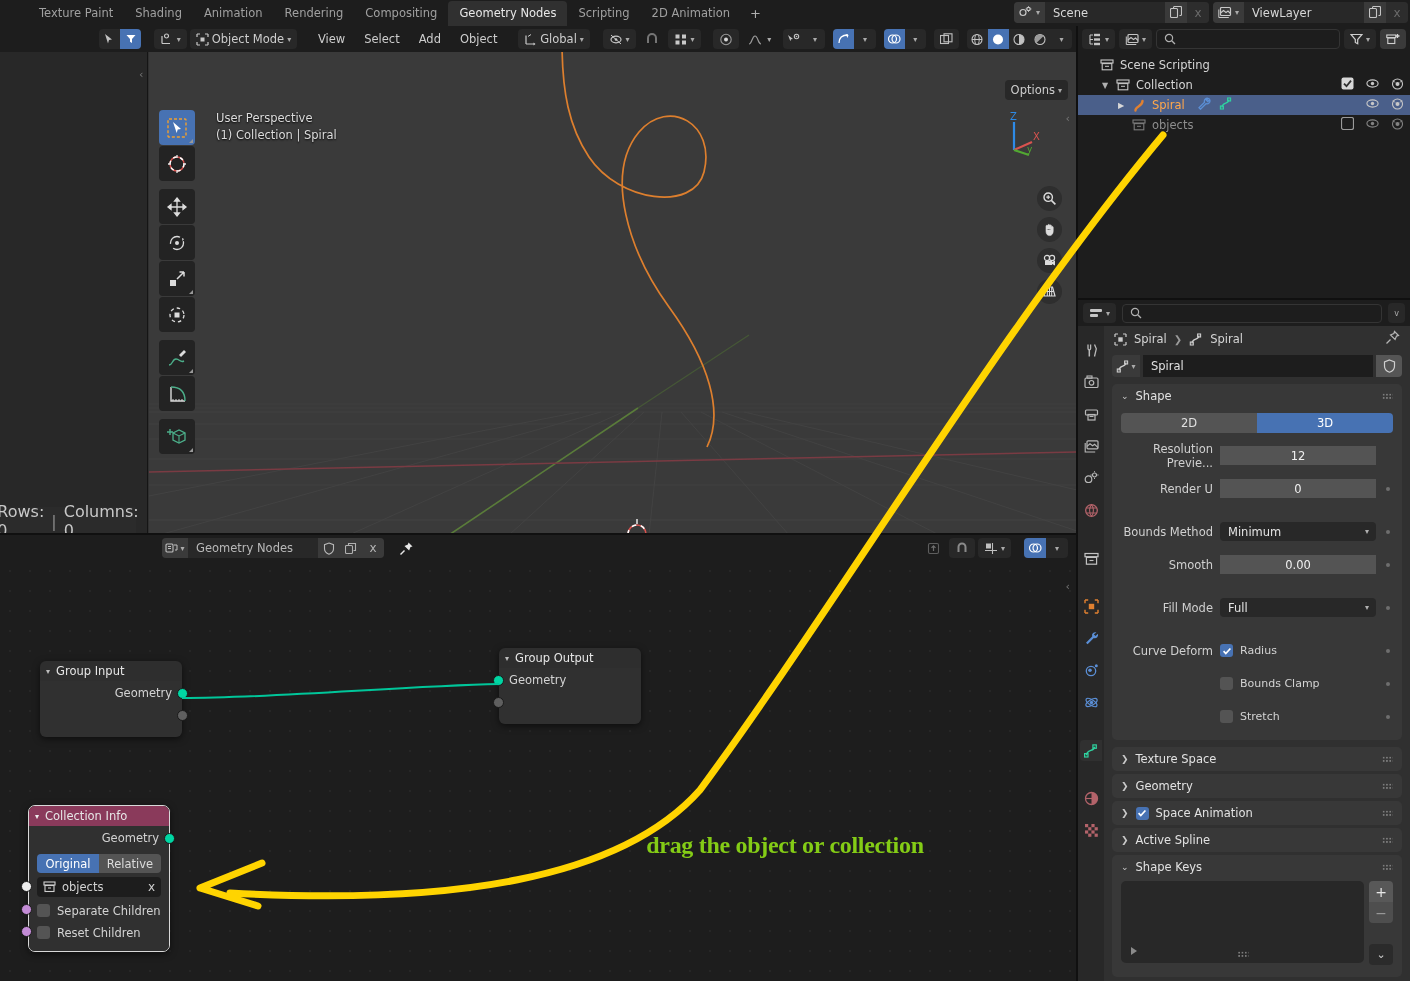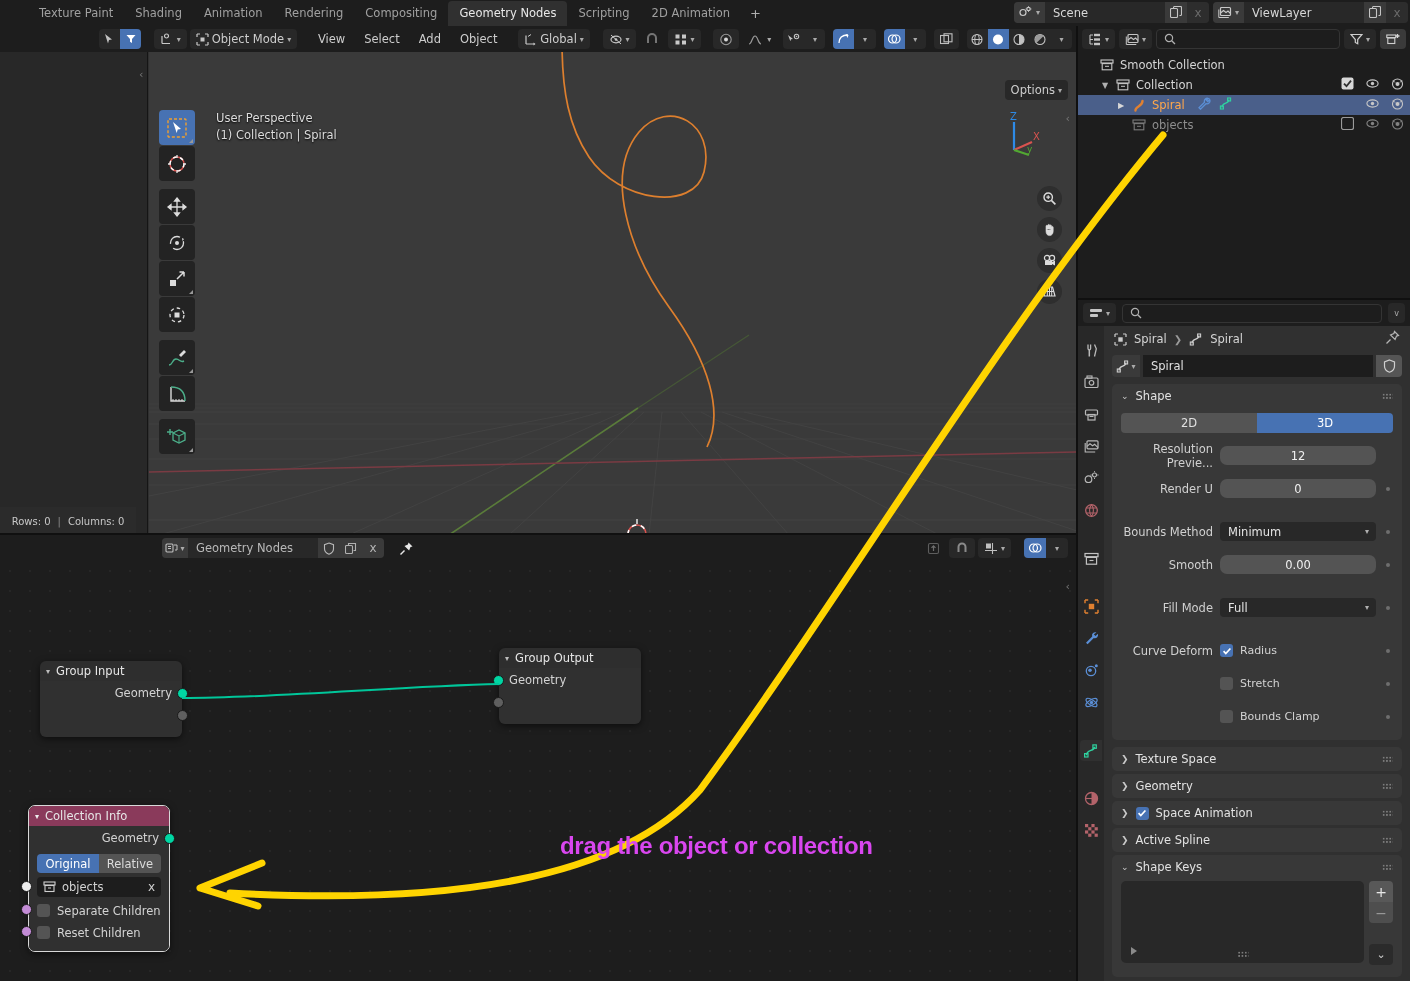--- a/index.html
+++ b/index.html
@@ -58,21 +58,21 @@
   .hsep { width: 7px; }
   .grp { display: flex; align-items: center; background: #282828; border-radius: 4px; overflow: hidden; height: 20px; }
   .grp > .gb { width: 22px; height: 20px; display: flex; align-items: center; justify-content: center; color: #c2c2c2; }
   .grp > .gb.on { background: #4772b3; color: #fff; }
   .caret { font-size: 8px; color: #aaa; }
 
   .vpLeftPanel { position: absolute; left: 0; top: 26px; width: 148px; height: 483px; background: #282828; border-right: 1px solid #151515; }
   .rowsCols {
     position: absolute; left: 0; bottom: 0; width: 136px; height: 28px;
     display: flex; align-items: center; justify-content: center;
-    font-size: 10px; color: #c8c8c8; background: #2b2b2b;
+    font-size: 16px; color: #c8c8c8; background: #2b2b2b;
   }
   .vpCanvas { position: absolute; left: 149px; top: 26px; width: 927px; height: 483px; overflow: hidden; background: #3a3a3a; }
 
   .toolbar { position: absolute; left: 159px; top: 84px; width: 36px; display: flex; flex-direction: column; gap: 1px; z-index: 6; }
   .tbGroupGap { height: 6px; }
   .tool {
     width: 36px; height: 35px; background: #232323; border-radius: 4px;
     display: flex; align-items: center; justify-content: center; position: relative;
   }
   .tool.active { background: #4772b3; }
@@ -108,23 +108,23 @@
   .sock.obj { background: #eeeeee; }
   .sock.coll { background: #c38cd6; }
 
   .toggleRow { display: flex; margin: 4px 8px; height: 19px; border-radius: 4px; overflow: hidden; }
   .tgl { flex: 1; display: flex; align-items: center; justify-content: center; font-size: 11.5px; background: #545454; color: #dcdcdc; }
   .tgl.on { background: #4772b3; color: #fff; }
   .fieldRow { display: flex; align-items: center; margin: 4px 8px; height: 20px; background: #1d1d1d; border-radius: 4px; padding: 0 6px; gap: 6px; font-size: 11.5px; position: relative; }
   .cbRow { display: flex; align-items: center; margin: 3px 8px; height: 19px; gap: 7px; font-size: 11.5px; position: relative; }
   .cbox { width: 13px; height: 13px; border-radius: 3px; background: #545454; }
 
-  .annotation { position: absolute; left: 560px; top: 826px; width: 450px; text-align: left;
-    color: #d946ef; font-size: 24px; font-weight: bold; line-height: 39px;
-    font-family: Liberation Sans, sans-serif; letter-spacing: -0.3px; z-index: 20; }
+  .annotation { position: absolute; left: 560px; top: 826px; width: 450px; text-align: center;
+    color: #84cc16; font-size: 24px; font-weight: bold; line-height: 39px;
+    font-family: Liberation Serif, serif; letter-spacing: -0.3px; z-index: 20; }
 
   .arrowSvg { position: absolute; left: 0; top: 0; width: 1410px; height: 981px; pointer-events: none; z-index: 15; }
 
   
   .outliner { position: absolute; left: 1078px; top: 26px; width: 332px; height: 272px; background: #1d1d1d; }
   .olHeader { height: 26px; display: flex; align-items: center; gap: 4px; padding: 0 4px; background: #1d1d1d; }
   .olSearch { flex: 1; height: 20px; background: #1d1d1d; border: 1px solid #343434; border-radius: 4px; display: flex; align-items: center; padding: 0 7px; gap: 5px; }
   .olTree { padding-top: 3px; }
   .olRow { height: 20px; display: flex; align-items: center; font-size: 11.5px; position: relative; padding-right: 6px; }
   .olRow.sel { background: #4a5f8a; }
@@ -146,21 +146,21 @@
   .idShield { width: 26px; height: 22px; background: #555; border-radius: 0 4px 4px 0; display: flex; align-items: center; justify-content: center; }
 
   .panel { background: #383838; border-radius: 5px; margin: 0 8px 3px; }
   .panelHead { height: 24px; display: flex; align-items: center; gap: 7px; padding: 0 9px; font-size: 11.5px; color: #e2e2e2; position: relative; }
   .grip { position: absolute; right: 9px; top: 9px; width: 11px; height: 7px;
     background-image: radial-gradient(circle, #7d7d7d 0.8px, transparent 0.9px);
     background-size: 3.3px 3.3px; }
   .panelBody { padding: 2px 9px 10px; }
   .pRow { display: flex; align-items: center; height: 21px; margin-bottom: 3px; gap: 7px; margin-top: 12px; }
   .pLabel { width: 92px; text-align: right; font-size: 11.5px; color: #d0d0d0; }
-  .pValue { flex: 1; height: 19px; background: #545454; border-radius: 7px; display: flex; align-items: center; justify-content: center; font-size: 11.5px; color: #f0f0f0; }
+  .pValue { flex: 1; height: 19px; background: #545454; border-radius: 0; display: flex; align-items: center; justify-content: center; font-size: 11.5px; color: #f0f0f0; }
   .pSelect { flex: 1; height: 19px; background: #282828; border-radius: 4px; display: flex; align-items: center; padding: 0 8px; font-size: 11.5px; color: #e4e4e4; position: relative; }
   .pSelect .caret2 { position: absolute; right: 7px; font-size: 8px; color: #b0b0b0; }
   .dot { width: 10px; display: flex; justify-content: center; }
   .dot::after { content: ''; width: 4px; height: 4px; border-radius: 50%; background: #6e6e6e; }
   .segRow { display: flex; height: 20px; margin: 3px 0 9px; border-radius: 4px; overflow: hidden; }
   .seg { flex: 1; display: flex; align-items: center; justify-content: center; font-size: 11.5px; background: #545454; color: #e0e0e0; }
   .seg.on { background: #4772b3; color: #fff; }
   .cRow { display: flex; align-items: center; height: 20px; gap: 7px; }
   .cBox { width: 13px; height: 13px; border-radius: 3px; background: #545454; display:flex; align-items:center; justify-content:center; }
   .cBox.on { background: #4772b3; }
@@ -800,21 +800,21 @@
         <div class="olRow">
           <span style="width:8px"></span>
           <span style="width:14px"></span>
           <span style="width:20px;display:flex;align-items:center;opacity:1">
             <svg width="14" height="12" viewBox="0 0 14 12">
               <rect x="1" y="1" width="12" height="3" fill="none" stroke="#c8c8c8" stroke-width="1.1"></rect>
               <rect x="2.2" y="4.6" width="9.6" height="6.2" fill="none" stroke="#c8c8c8" stroke-width="1.1"></rect>
               <path d="M5 7.3h4" stroke="#c8c8c8" stroke-width="1"></path>
             </svg>
           </span>
-          <span style="color:#d5d5d5">Smooth Collection</span>
+          <span style="color:#d5d5d5">Scene Scripting</span>
         </div>
         <div class="olRow">
           <span style="width:24px"></span>
           <span style="width:14px;font-size:8px;color:#b0b0b0">▼</span>
           <span style="width:20px;display:flex;align-items:center;opacity:1">
             <svg width="14" height="12" viewBox="0 0 14 12">
               <rect x="1" y="1" width="12" height="3" fill="none" stroke="#c8c8c8" stroke-width="1.1"></rect>
               <rect x="2.2" y="4.6" width="9.6" height="6.2" fill="none" stroke="#c8c8c8" stroke-width="1.1"></rect>
               <path d="M5 7.3h4" stroke="#c8c8c8" stroke-width="1"></path>
             </svg>
@@ -1117,29 +1117,29 @@
                   </svg>
               </span>
               <span>Radius</span>
             </span>
             <span class="dot"></span>
           </div>
           <div class="pRow">
             <span class="pLabel"></span>
             <span class="cRow" style="flex:1">
               <span class="cBox"></span>
-              <span>Stretch</span>
+              <span>Bounds Clamp</span>
             </span>
             <span class="dot"></span>
           </div>
           <div class="pRow">
             <span class="pLabel"></span>
             <span class="cRow" style="flex:1">
               <span class="cBox"></span>
-              <span>Bounds Clamp</span>
+              <span>Stretch</span>
             </span>
             <span class="dot"></span>
           </div>
         </div>
       </div>
 
       <div class="panel" style="margin-top:7px">
         <div class="panelHead">
           <span style="font-size:9px;color:#c9c9c9">❯</span>
           <span>Texture Space</span>

